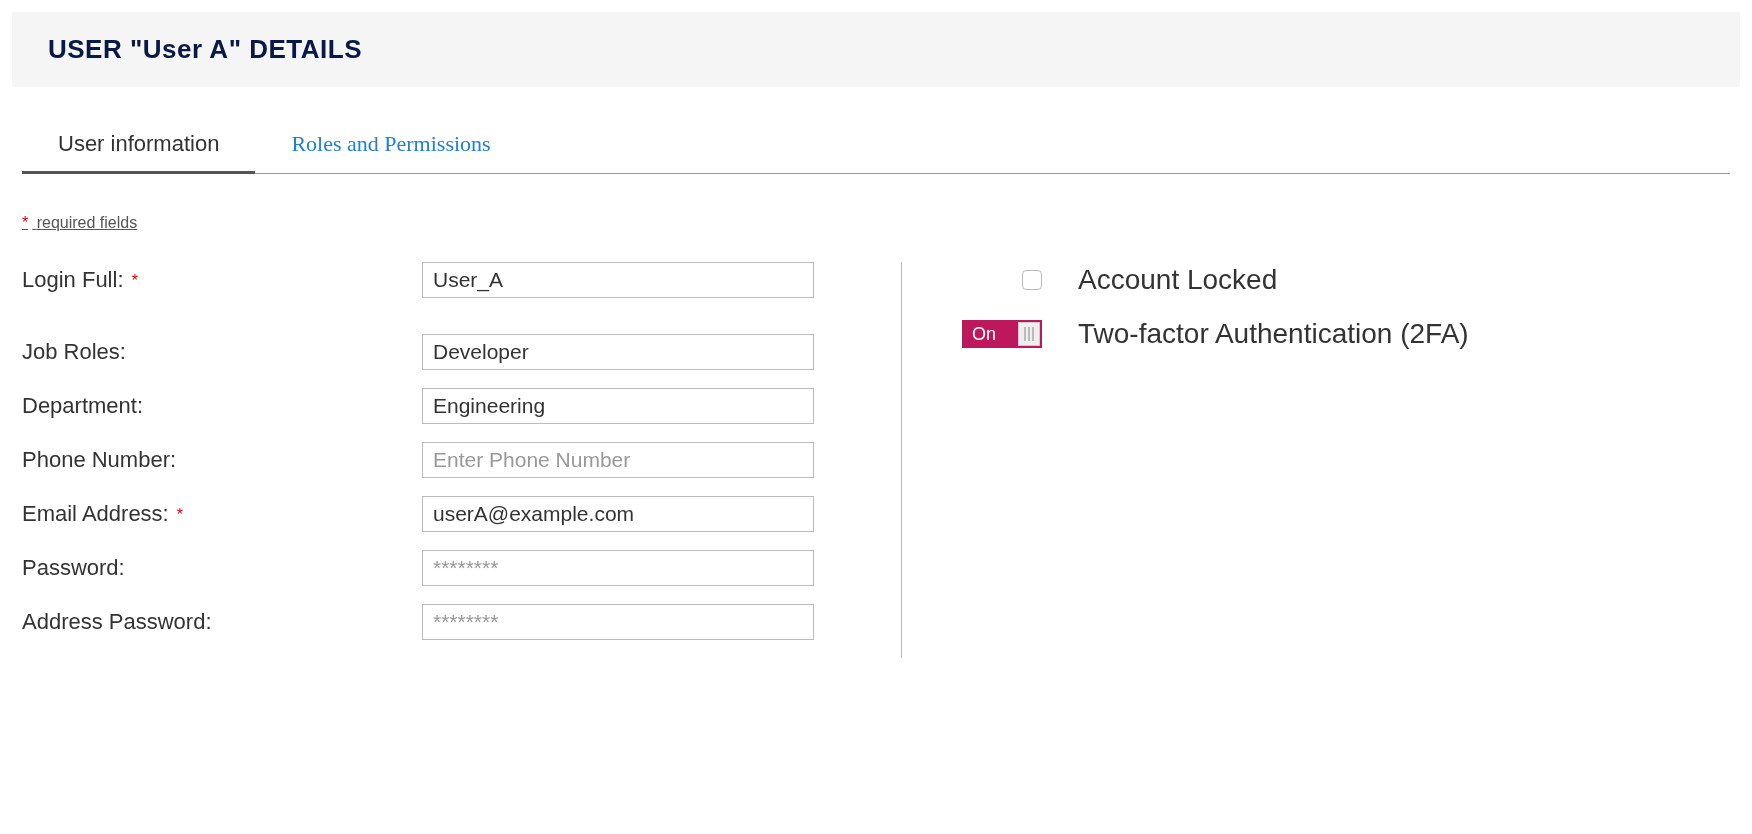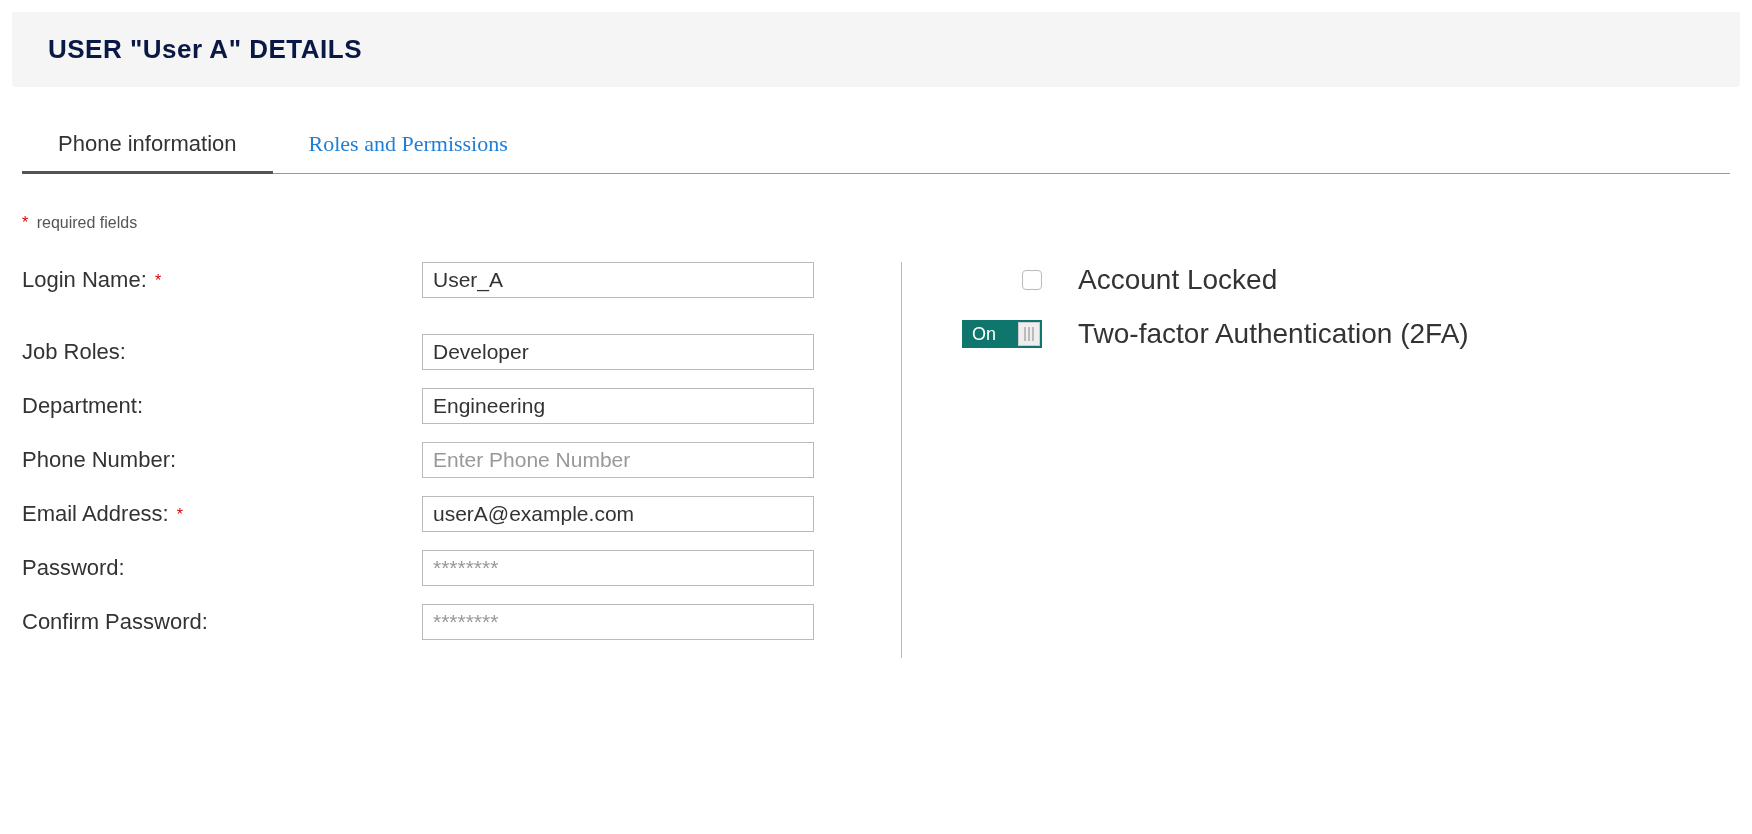--- a/index.html
+++ b/index.html
@@ -39,20 +39,21 @@
       color: #1e7fd6;
       font-family: Liberation Serif, serif;
     }
     .content {
       margin: 40px 22px 0 22px;
     }
     .required-note {
       font-size: 16px;
       color: #555;
       margin-bottom: 30px;
+      text-decoration: underline;
     }
     .required-note .asterisk {
       color: #d00;
       margin-right: 4px;
     }
     .main-cols {
       display: flex;
     }
     .left-col {
       width: 880px;
@@ -108,21 +109,21 @@
       width: 20px;
       height: 20px;
       border: 1px solid #bbb;
       border-radius: 4px;
       background: #fff;
       cursor: pointer;
     }
     .toggle {
       width: 80px;
       height: 28px;
-      background: #0f766e;
+      background: #be185d;
       display: flex;
       align-items: center;
       cursor: pointer;
       position: relative;
     }
     .toggle-label {
       color: #fff;
       font-size: 18px;
       padding-left: 10px;
       flex: 1;
@@ -153,36 +154,36 @@
     }
   </style>
 </head>
 <body>
 
 <div class="header">
   <h1>USER "User A" DETAILS</h1>
 </div>
 
 <div class="tabs">
-  <div class="tab active">Phone information</div>
+  <div class="tab active">User information</div>
   <div class="tab inactive">Roles and Permissions</div>
 </div>
 
 <div class="content">
   <div class="required-note">
     <span class="asterisk">*</span>
     <span>required fields</span>
   </div>
 
   <div class="main-cols">
     <div class="left-col">
 
       <div class="form-row">
         <label>
-          <span>Login Name:</span>
+          <span>Login Full:</span>
           <span class="asterisk">*</span>
         </label>
         <input type="text" value="User_A" style="">
       </div>
 
       <div class="form-row">
       </div>
 
       <div class="form-row">
         <label>
@@ -215,21 +216,21 @@
 
       <div class="form-row">
         <label>
           <span>Password:</span>
         </label>
         <input type="password" placeholder="********" style="">
       </div>
 
       <div class="form-row">
         <label>
-          <span>Confirm Password:</span>
+          <span>Address Password:</span>
         </label>
         <input type="password" placeholder="********" style="">
       </div>
 
     </div>
 
     <div class="right-col">
 
       <div class="right-row">
         <div class="checkbox-slot">

